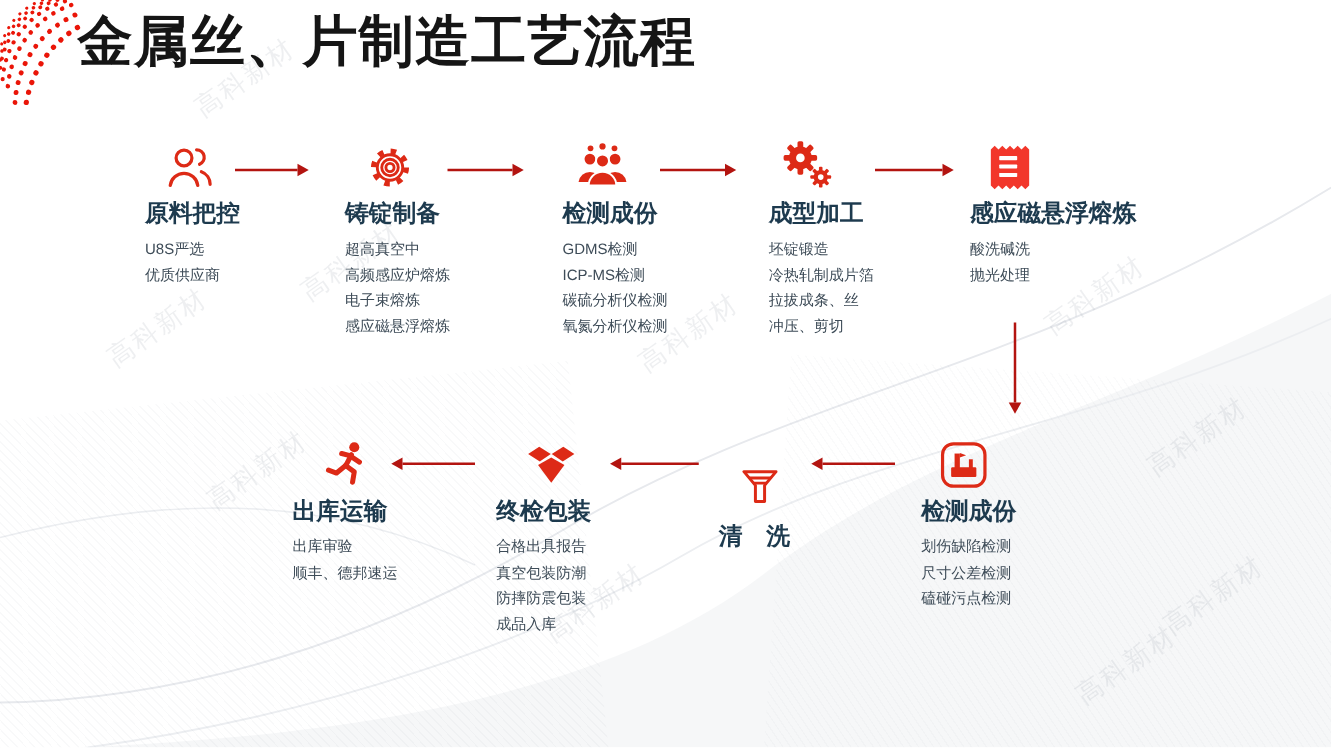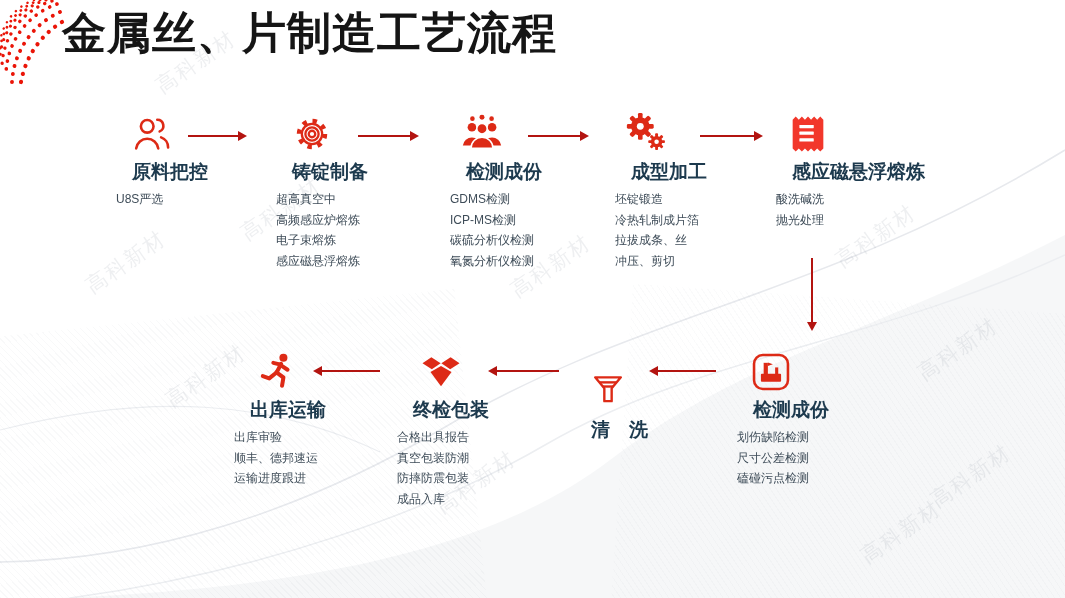--- a/index.html
+++ b/index.html
@@ -18,21 +18,21 @@
   
   .title{position:absolute;left:62px;top:4px;z-index:3;margin:0;
          font-family:"Liberation Serif","DejaVu Serif",serif;
          font-size:44px;font-weight:600;letter-spacing:1px;color:var(--title-black);}
   .dots-arc{position:absolute;left:0;top:0;z-index:2;}
 
   
   .step{position:absolute;z-index:3;}
   .icon-wrap{width:48px;height:48px;display:flex;align-items:center;justify-content:center;color:var(--accent-red);}
   .icon-wrap.bright{color:var(--accent-red-bright);}
-  .step-title{margin:2px 0 0 16px;font-size:19px;line-height:24px;font-weight:bold;color:var(--heading-navy);}
+  .step-title{margin:2px 0 0 0;font-size:19px;line-height:24px;font-weight:bold;color:var(--heading-navy);}
   .details{margin-top:5px;font-size:12px;line-height:20.5px;color:var(--body-text);}
 
   
   .harrow{position:absolute;z-index:3;height:0;border-top:2px solid var(--arrow-red);}
   .harrow.right::after{content:"";position:absolute;right:-9px;top:-6px;width:0;height:0;
         border-left:9px solid var(--arrow-red);border-top:5px solid transparent;border-bottom:5px solid transparent;}
   .harrow.left::after{content:"";position:absolute;left:-9px;top:-6px;width:0;height:0;
         border-right:9px solid var(--arrow-red);border-top:5px solid transparent;border-bottom:5px solid transparent;}
   .varrow{position:absolute;z-index:3;width:0;border-left:2px solid var(--arrow-red);}
   .varrow::after{content:"";position:absolute;left:-6px;bottom:-9px;width:0;height:0;
@@ -84,20 +84,21 @@
           <circle cx="19" cy="16" r="6.6"></circle>
           <path d="M7.5,39 a11.6,11.6 0 0 1 23,0"></path>
           <path d="M29.5,9.2 a6.3,6.3 0 0 1 2.5,12.1"></path>
           <path d="M33.5,27.5 a11,11 0 0 1 7.3,10.5"></path>
         </g>
       </svg>
     </div>
     <h2 class="step-title">原料把控</h2>
     <div class="details">
       <div>U8S严选</div>
+      <div>优质供应商</div>
     </div>
   </div>
 
   <div class="step" style="left:276px;top:110px;width:150px">
     <div class="icon-wrap" style="margin-left:12px">
       <svg width="46" height="46" viewBox="0 0 48 48">
         <g fill="none" stroke="currentColor" transform="translate(24,24)">
           <circle r="13.6" stroke-width="4.6" stroke-dasharray="4.6 6.1"></circle>
           <circle r="10.6" stroke-width="2.4"></circle>
           <circle r="6.9" stroke-width="2.4"></circle>
@@ -263,21 +264,20 @@
           <path d="M28,16 L20,14"></path>
           <path d="M23.5,24.5 L31,30 L29.5,39"></path>
           <path d="M23.5,24.5 L15.5,31 L8.5,28.5"></path>
         </g>
       </svg>
     </div>
     <h2 class="step-title">出库运输</h2>
     <div class="details">
       <div>出库审验</div>
       <div>顺丰、德邦速运</div>
-      <div>运输进度跟进</div>
     </div>
   </div>
 
   <div class="harrow right" style="left:188px;top:135px;width:50px"></div>
   <div class="harrow right" style="left:358px;top:135px;width:52px"></div>
   <div class="harrow right" style="left:528px;top:135px;width:52px"></div>
   <div class="harrow right" style="left:700px;top:135px;width:54px"></div>
   <div class="varrow" style="left:811px;top:258px;height:64px"></div>
   <div class="harrow left" style="left:658px;top:370px;width:58px"></div>
   <div class="harrow left" style="left:497px;top:370px;width:62px"></div>

